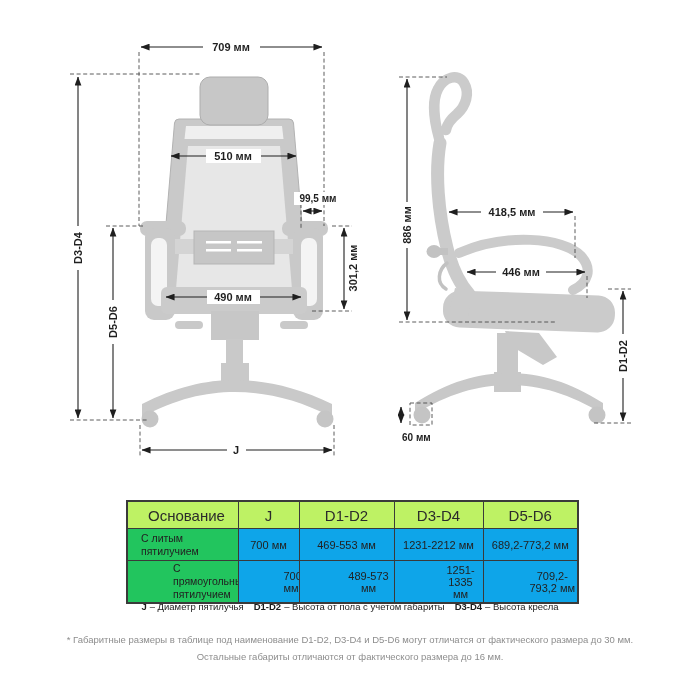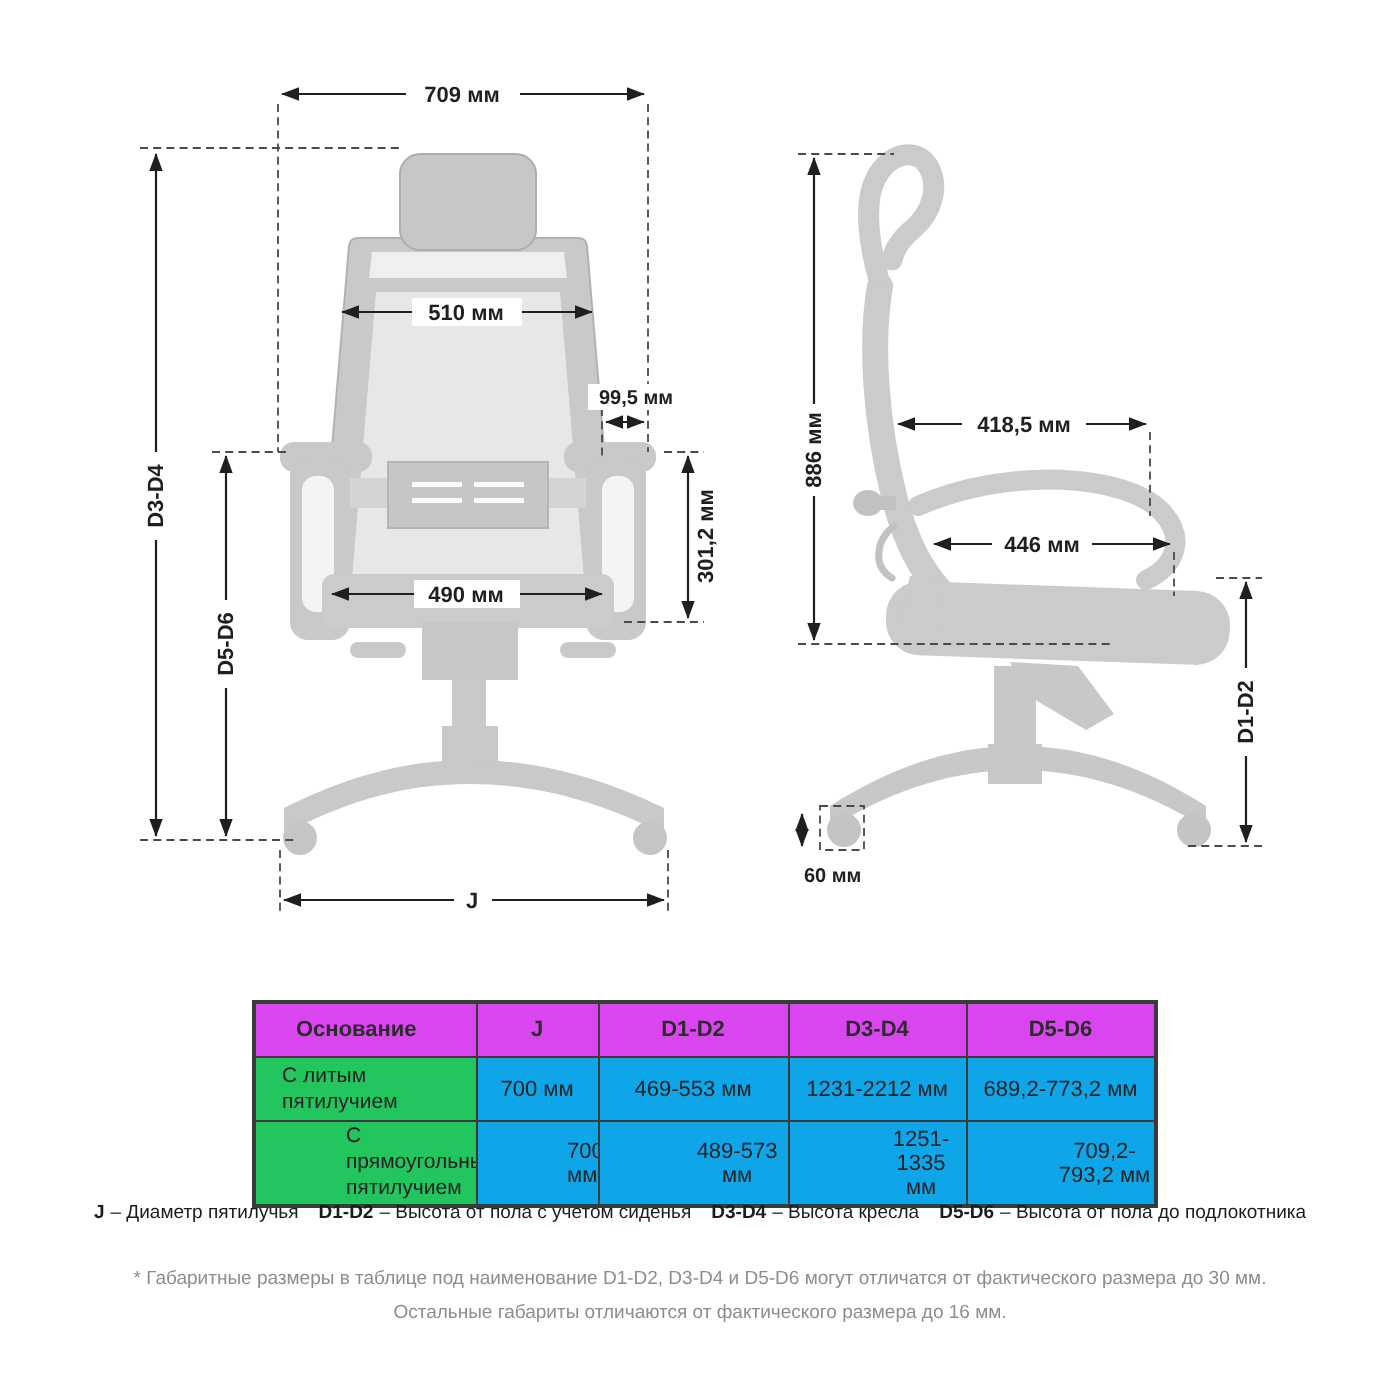--- a/index.html
+++ b/index.html
@@ -9,21 +9,21 @@
   svg text{font-family:"Liberation Sans","DejaVu Sans",sans-serif;}
   .dimlbl{font-size:11px;font-weight:bold;fill:#1f1f1f;}
   .dimlbl-sm{font-size:10px;font-weight:bold;fill:#1f1f1f;}
   .dimline{stroke:#1f1f1f;stroke-width:1.1;}
   .dash{stroke:#4a4a4a;stroke-width:0.9;stroke-dasharray:4 2.6;fill:none;}
   .lblbg{fill:#ffffff;}
 
   .spec-table{position:absolute;left:126px;top:500px;width:451px;border-collapse:collapse;
               table-layout:fixed;border:2px solid #3a3a3a;}
   .spec-table th,.spec-table td{border:1px solid #3a3a3a;overflow:hidden;}
-  .spec-table th{background:#d946ef;font-size:11px;font-weight:bold;color:#2b2b2b;height:24px;text-align:center;}
+  .spec-table th{background:#bef264;font-size:15px;font-weight:normal;color:#2b2b2b;height:24px;text-align:center;}
   .spec-table th.lefthead{text-align:left;padding-left:20px;}
   .spec-table td{background:#0ea5e9;font-size:11px;color:#222;text-align:center;height:29px;}
   .spec-table tr.r2 td{height:35px;padding-left:45px;}
   .spec-table td.rowlabel{background:#22c55e;text-align:left;padding-left:13px;padding-right:14px;
                           font-size:10.5px;line-height:13px;}
   .col-base{width:111px;} .col-j{width:61px;} .col-d12{width:95px;} .col-d34{width:89px;} .col-d56{width:95px;}
 
   .legend{position:absolute;left:0;top:601px;width:700px;display:flex;justify-content:center;
           gap:10px;font-size:9.5px;color:#1c1c1c;white-space:nowrap;}
   .legend .li b{font-weight:bold;}
@@ -243,23 +243,22 @@
         <td>700 мм</td>
         <td>489-573 мм</td>
         <td>1251-1335 мм</td>
         <td>709,2-793,2 мм</td>
       </tr>
     </tbody>
   </table>
 
   <div class="legend">
     <span class="li"><b>J</b><span class="desc">– Диаметр пятилучья</span></span>
-    <span class="li"><b>D1-D2</b><span class="desc">– Высота от пола с учетом сиденья</span></span>
+    <span class="li"><b>D1-D2</b><span class="desc">– Высота от пола с учетом габариты</span></span>
     <span class="li"><b>D3-D4</b><span class="desc">– Высота кресла</span></span>
-    <span class="li"><b>D5-D6</b><span class="desc">– Высота от пола до подлокотника</span></span>
   </div>
 
   <div class="footnote">
     <div>* Габаритные размеры в таблице под наименование D1-D2, D3-D4 и D5-D6 могут отличатся от фактического размера до 30 мм.</div>
     <div>Остальные габариты отличаются от фактического размера до 16 мм.</div>
   </div>
 
 </div>
 
 </body></html>

